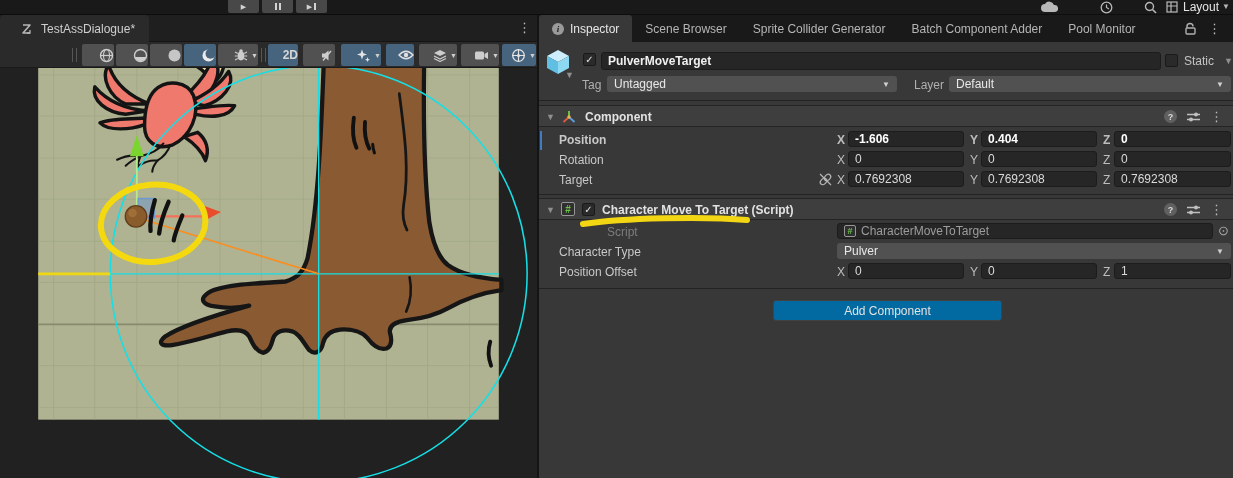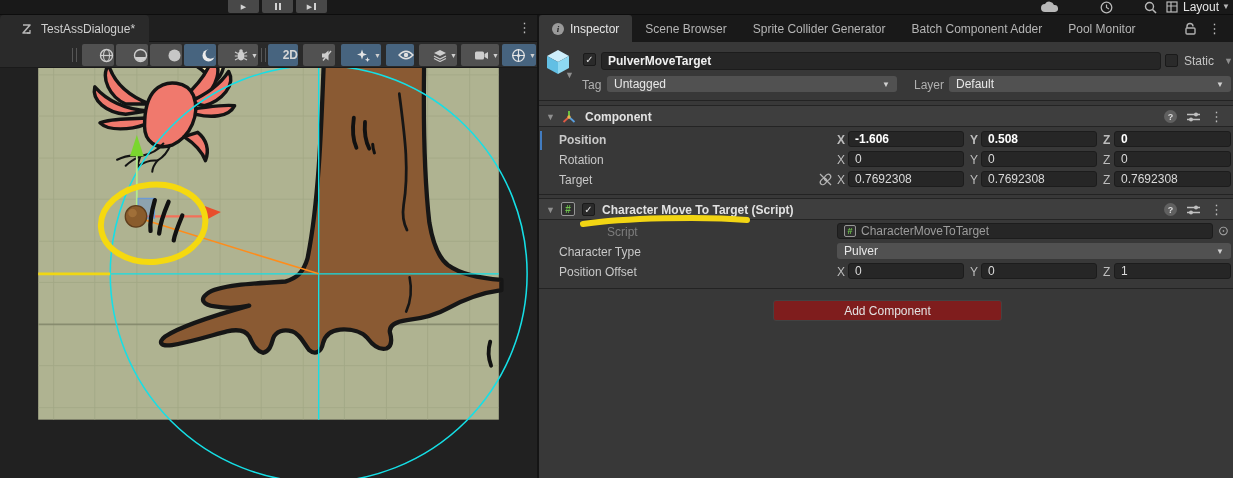--- a/index.html
+++ b/index.html
@@ -55,21 +55,21 @@
 .plabel { position:absolute; left:20px; color:#c8c8c8; }
 .plabel.disabled { color:#7d7d7d;margin-left:48px; }
 .comp-header { position:absolute; left:0; width:100%; height:22px; background:#3e3e3e;
   border-top:1px solid #242424; border-bottom:1px solid #242424; }
 .comp-title { position:absolute; top:4px; font-weight:bold; color:#e2e2e2; }
 .foldout { position:absolute; font-size:9px; color:#8f8f8f; }
 .hicons { position:absolute; right:10px; top:4px; display:flex; gap:10px; align-items:center; }
 .help-badge { width:13px; height:13px; border-radius:50%; background:#606060; color:#dcdcdc;
   font-size:9px; font-weight:bold; display:flex; align-items:center; justify-content:center; }
 .sep { position:absolute; left:0; width:100%; height:1px; background:#2a2a2a; border-top:1px solid #232323; }
-#add-component-btn { position:absolute; left:234px; top:258px; width:229px; height:21px; background:#7f1d1d;
+#add-component-btn { position:absolute; left:234px; top:258px; width:229px; height:21px; background:#0369a1;
   border:1px solid #424242; border-radius:3px; color:#e2e2e2; display:flex; align-items:center; justify-content:center; }
 .script-icon { width:14px; height:14px; background:#2f2f2f; border:1px solid #969696; border-radius:2px;
   color:#6dc24b; font-size:10px; font-weight:bold; display:flex; align-items:center; justify-content:center; }
 .script-icon.mini { width:12px; height:12px; font-size:9px; margin-right:5px; }
 .picker-glyph { color:#a8a8a8; font-size:13px; line-height:1; }
 .blue-bar { position:absolute; left:1px; width:2px; background:#427cc0; }
 .bold-row, .bold-row .field { color:#ffffff; font-weight:bold; }
 </style>
 </head>
 <body>
@@ -368,21 +368,21 @@
       <div class="blue-bar" style="top:89px; height:19px;"></div>
 
       <div class="bold-row">
         <span class="plabel abs" style="top:91px;">Position</span>
         <span class="axis" style="left:298px; top:91px;">X</span>
         <div class="field" style="left:309px; top:89px; width:116px;">
           <span>-1.606</span>
           </div>
         <span class="axis" style="left:431px; top:91px;">Y</span>
         <div class="field" style="left:442px; top:89px; width:116px;">
-          <span>0.508</span>
+          <span>0.404</span>
           </div>
         <span class="axis" style="left:564px; top:91px;">Z</span>
         <div class="field" style="left:575px; top:89px; width:117px;">
           <span>0</span>
           </div>
       </div>
 
       <span class="plabel abs" style="top:111px;">Rotation</span>
       <span class="axis" style="left:298px; top:111px;">X</span>
       <div class="field" style="left:309px; top:109px; width:116px;">

